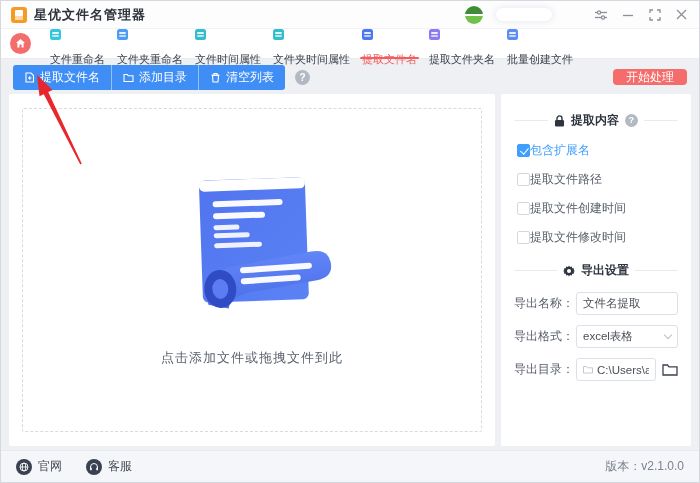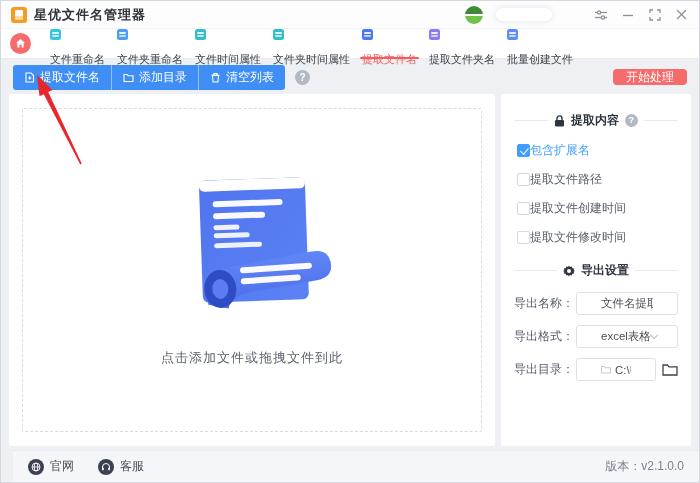--- a/index.html
+++ b/index.html
@@ -64,30 +64,30 @@
     margin:0 0 12px 3px; cursor:pointer; }
   .chk { width:13px; height:13px; border:1px solid #d4d8df; border-radius:2px; background:#fff;
     position:relative; flex:none; }
   .chk-row.checked .chk { background:var(--check-blue,#409eff); border-color:var(--check-blue,#409eff); }
   .chk-row.checked .chk::after { content:""; position:absolute; left:4px; top:1px; width:3.5px; height:7px;
     border:solid #fff; border-width:0 1.5px 1.5px 0; transform:rotate(40deg); }
   .chk-row.checked .chk-label { color:var(--check-blue,#409eff); }
   .form-row { display:flex; align-items:center; margin-bottom:10px; font-size:12px; color:#5a606b; }
   .form-label { width:62px; flex:none; }
   .field { flex:1; height:23px; border:1px solid #dde0e6; border-radius:3px; background:#fff;
-    display:flex; align-items:center; padding:0 24px; color:#4a4f58; font-size:11.5px;
+    display:flex; align-items:center; padding:0 6px; color:#4a4f58; font-size:11.5px;
     overflow:hidden; white-space:nowrap; min-width:0; }
   input.field { font-family:inherit; outline:none; }
   .chev { width:6px; height:6px; border-right:1.5px solid #b9bec8; border-bottom:1.5px solid #b9bec8;
     transform:rotate(45deg); margin-left:auto; margin-top:-3px; flex:none; }
   .dir-ic { color:#c3c8d1; margin-right:4px; flex:none; display:flex; }
   .dir-text { overflow:hidden; text-overflow:clip; }
   .browse { margin-left:6px; flex:none; display:flex; cursor:pointer; color:#3a4150; }
   
-  .footer { position:absolute; left:12px; right:0; bottom:0; height:32px; background:#f5f6f9;
+  .footer { position:absolute; left:0; right:0; bottom:0; height:32px; background:#f5f6f9;
     border-top:1px solid #e7e9ee; display:flex; align-items:center; padding:0 15px;
     font-size:12px; color:#454b56; gap:24px; }
   .foot-item { display:flex; align-items:center; gap:6px; cursor:pointer; }
   .foot-ic { width:16px; height:16px; border-radius:50%; background:#3a4150;
     display:flex; align-items:center; justify-content:center; }
   .version { margin-left:auto; color:#7b8290; }
   
   .arrow-overlay { position:absolute; left:0; top:0; width:700px; height:483px;
     pointer-events:none; z-index:50; }
 </style>

